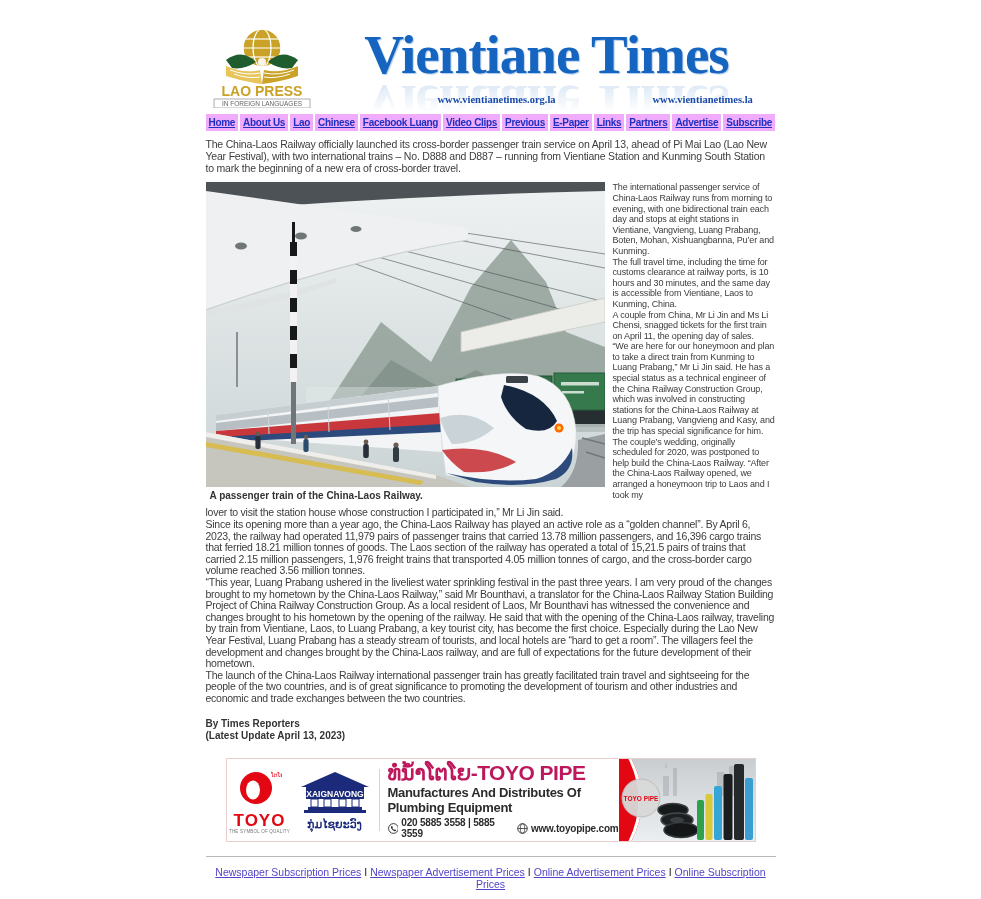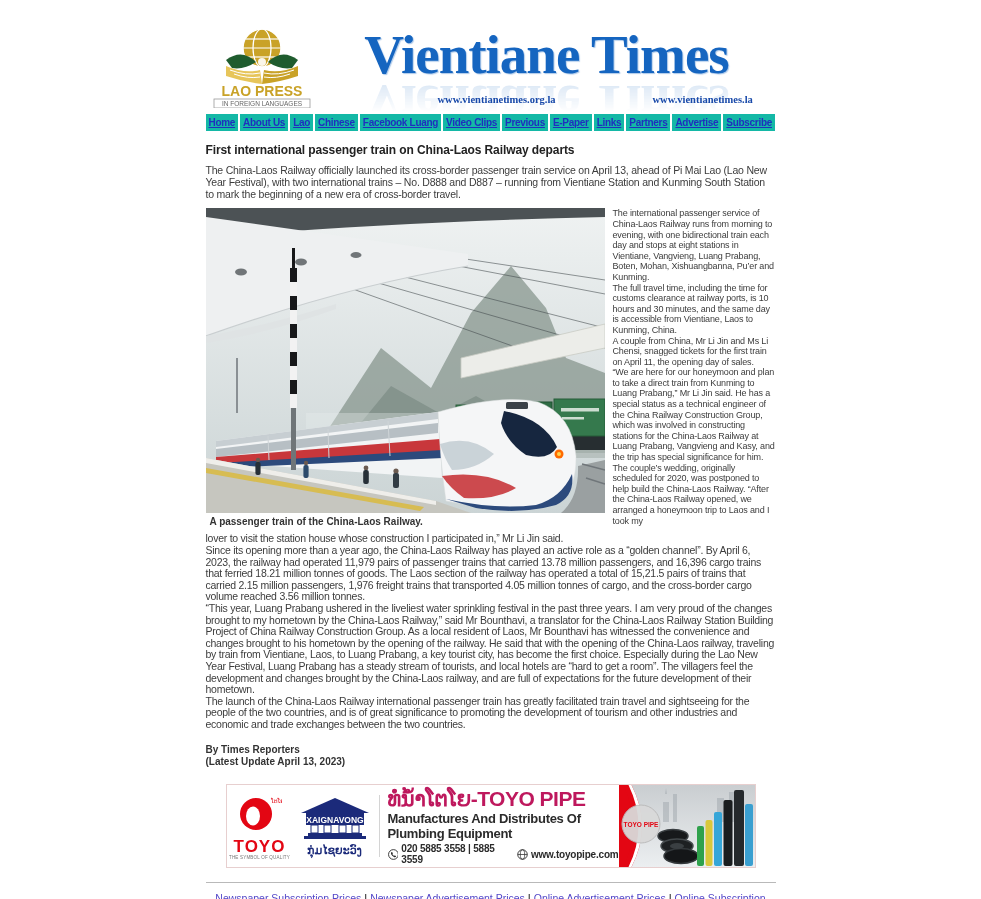--- a/index.html
+++ b/index.html
@@ -33,21 +33,21 @@
   .header-url {
     position:absolute; font-family:"Liberation Serif", serif; font-weight:bold;
     font-size:10.5px; color:#1849a9;
   }
   .header-url.left  { left:120px; }
   .header-url.right { left:335px; }
 
   
   .navbar { display:flex; flex-wrap:nowrap; gap:2px; margin-top:4px; overflow:hidden; }
   .nav-item {
-    background:#14b8a6; color:#1f2fbe; font-weight:bold;
+    background:#f0abfc; color:#1f2fbe; font-weight:bold;
     font-size:10px; letter-spacing:-0.3px; line-height:17px;
     padding:0 3px; text-decoration:underline; white-space:nowrap; cursor:pointer;
   }
 
   
   .headline { margin-top:12px; font-size:12px; font-weight:bold; color:#222; letter-spacing:-0.1px; }
   .lede { margin-top:8px; font-size:10.5px; line-height:11.8px; letter-spacing:-0.2px; color:#3c3c3c; }
 
   .media-row { margin-top:8px; display:flex; align-items:flex-start; gap:8px; }
   .figure-col { width:399px; flex:0 0 399px; }
@@ -137,21 +137,20 @@
     <a class="nav-item">Previous</a>
     <a class="nav-item">E-Paper</a>
     <a class="nav-item">Links</a>
     <a class="nav-item">Partners</a>
     <a class="nav-item">Advertise</a>
     <a class="nav-item">Subscribe</a>
     <a class="nav-item">Payments</a>
 
   </div>
 
-  <div class="headline">First international passenger train on China-Laos Railway departs</div>
   <div class="lede">The China-Laos Railway officially launched its cross-border passenger train service on April 13, ahead of Pi Mai Lao (Lao New Year Festival), with two international trains – No. D888 and D887 – running from Vientiane Station and Kunming South Station to mark the beginning of a new era of cross-border travel.</div>
 
   <div class="media-row">
     <div class="figure-col">
 
       <svg class="photo" viewBox="0 0 399 305" preserveAspectRatio="none">
         <defs>
           <linearGradient id="sky" x1="0" y1="0" x2="0" y2="1">
             <stop offset="0" stop-color="#eff2f2"></stop>
               <stop offset="1" stop-color="#cbd4d5"></stop>

